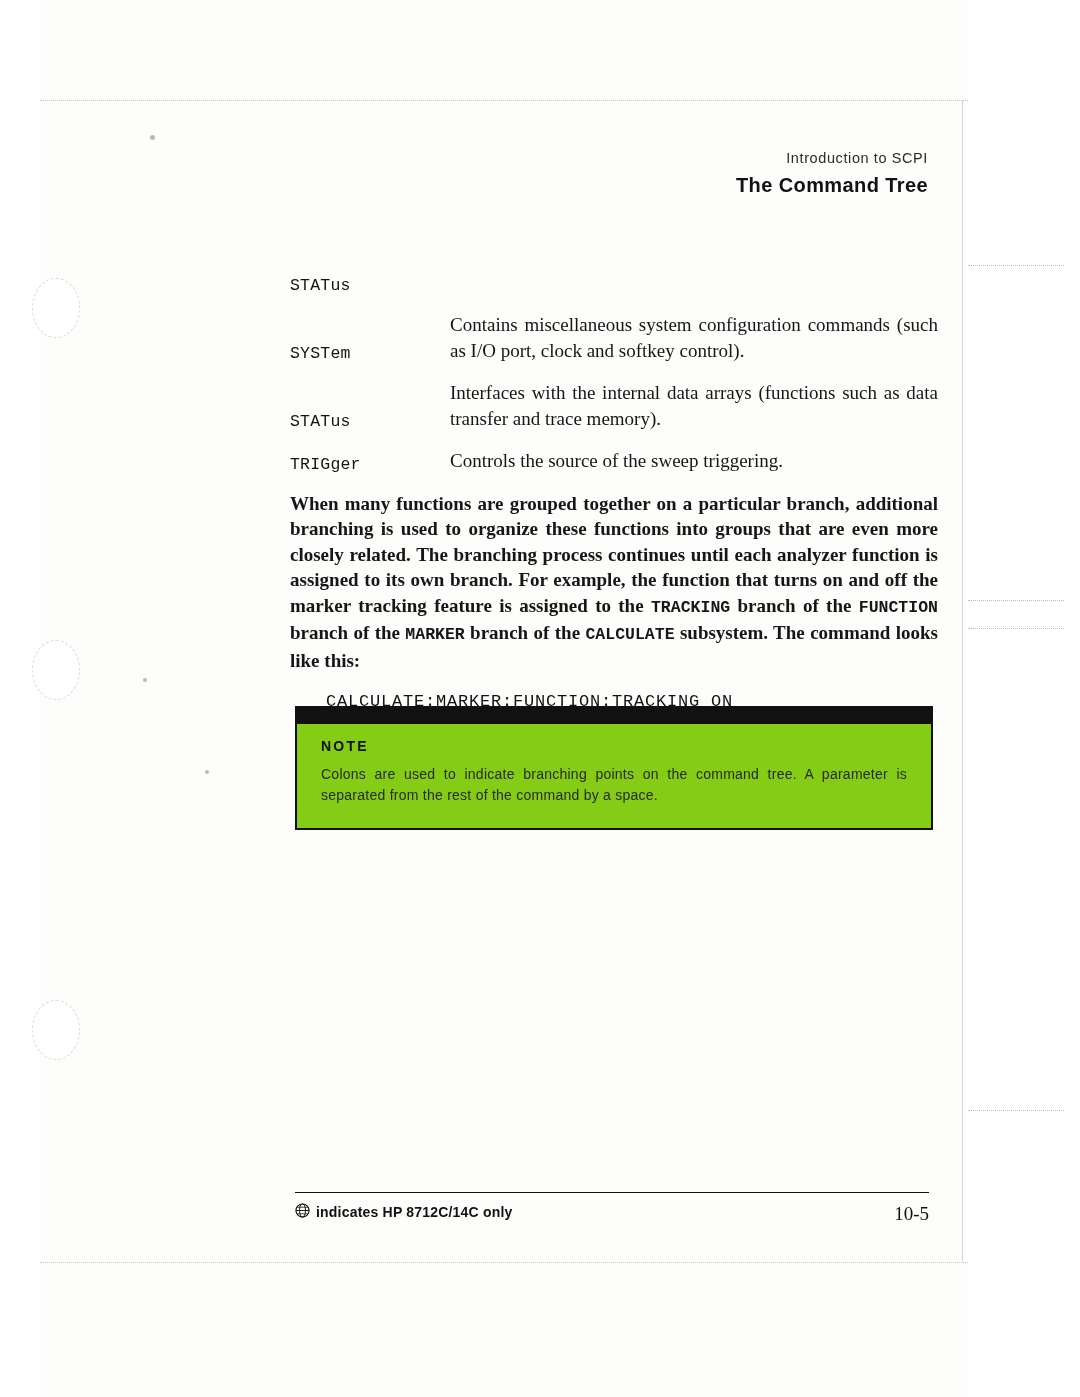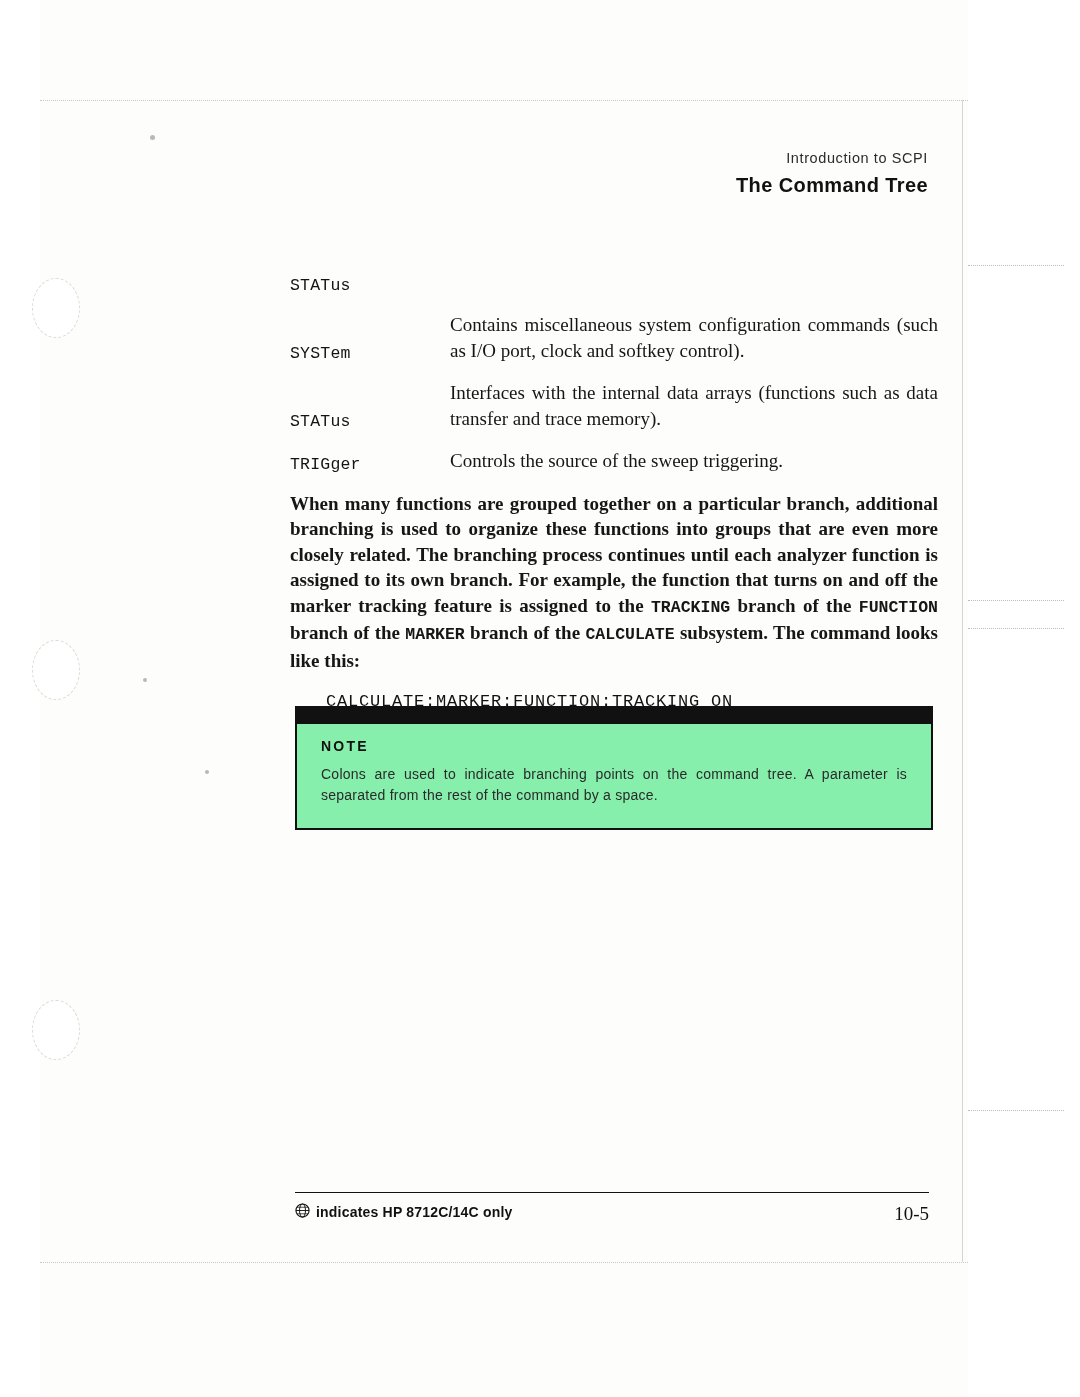--- a/index.html
+++ b/index.html
@@ -151,21 +151,21 @@
     margin-left: 36px;
   }
 
   
   .note-box {
     position: absolute;
     left: 295px;
     top: 706px;
     width: 634px;
     border: 2px solid #111111;
-    background: #86efac;
+    background: #84cc16;
   }
   .note-box .bar {
     height: 16px;
     background: #111111;
   }
   .note-box .note-label {
     font-family: "Liberation Sans", sans-serif;
     font-size: 14px;
     font-weight: bold;
     letter-spacing: 2.2px;

